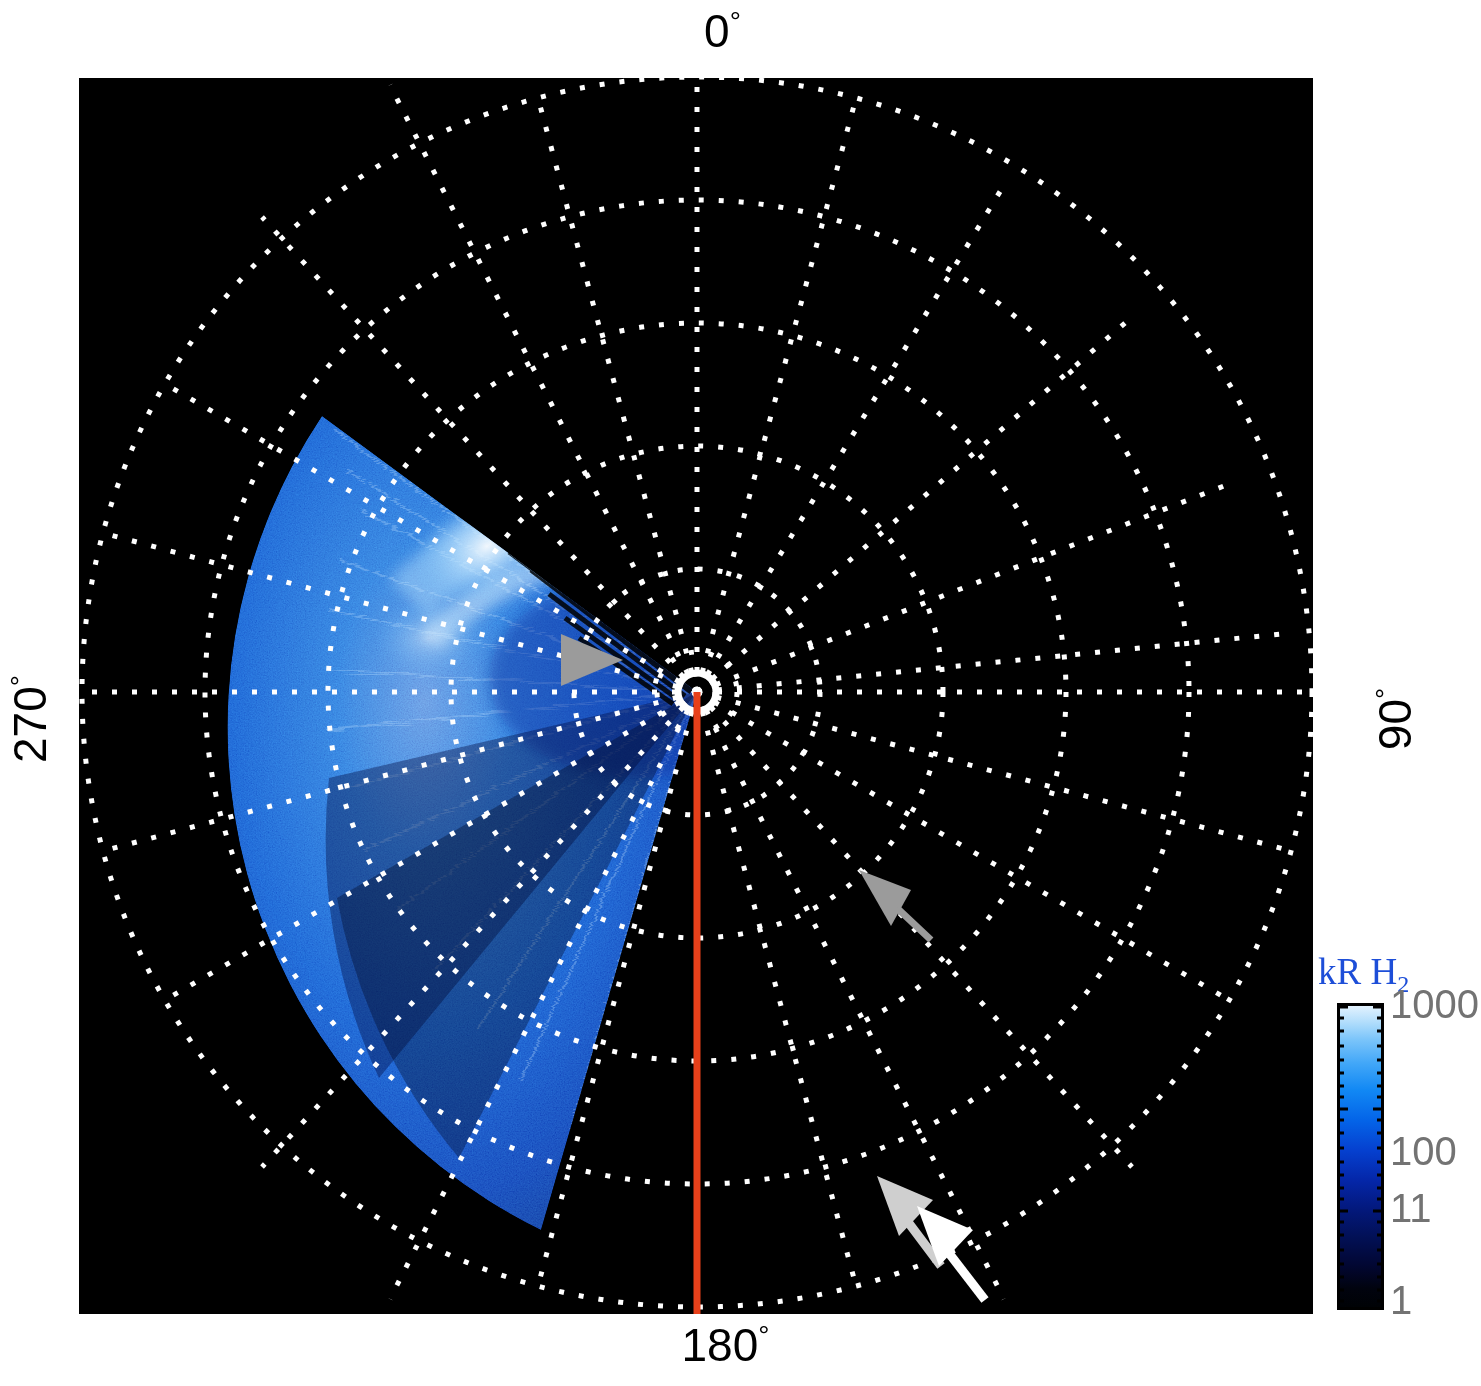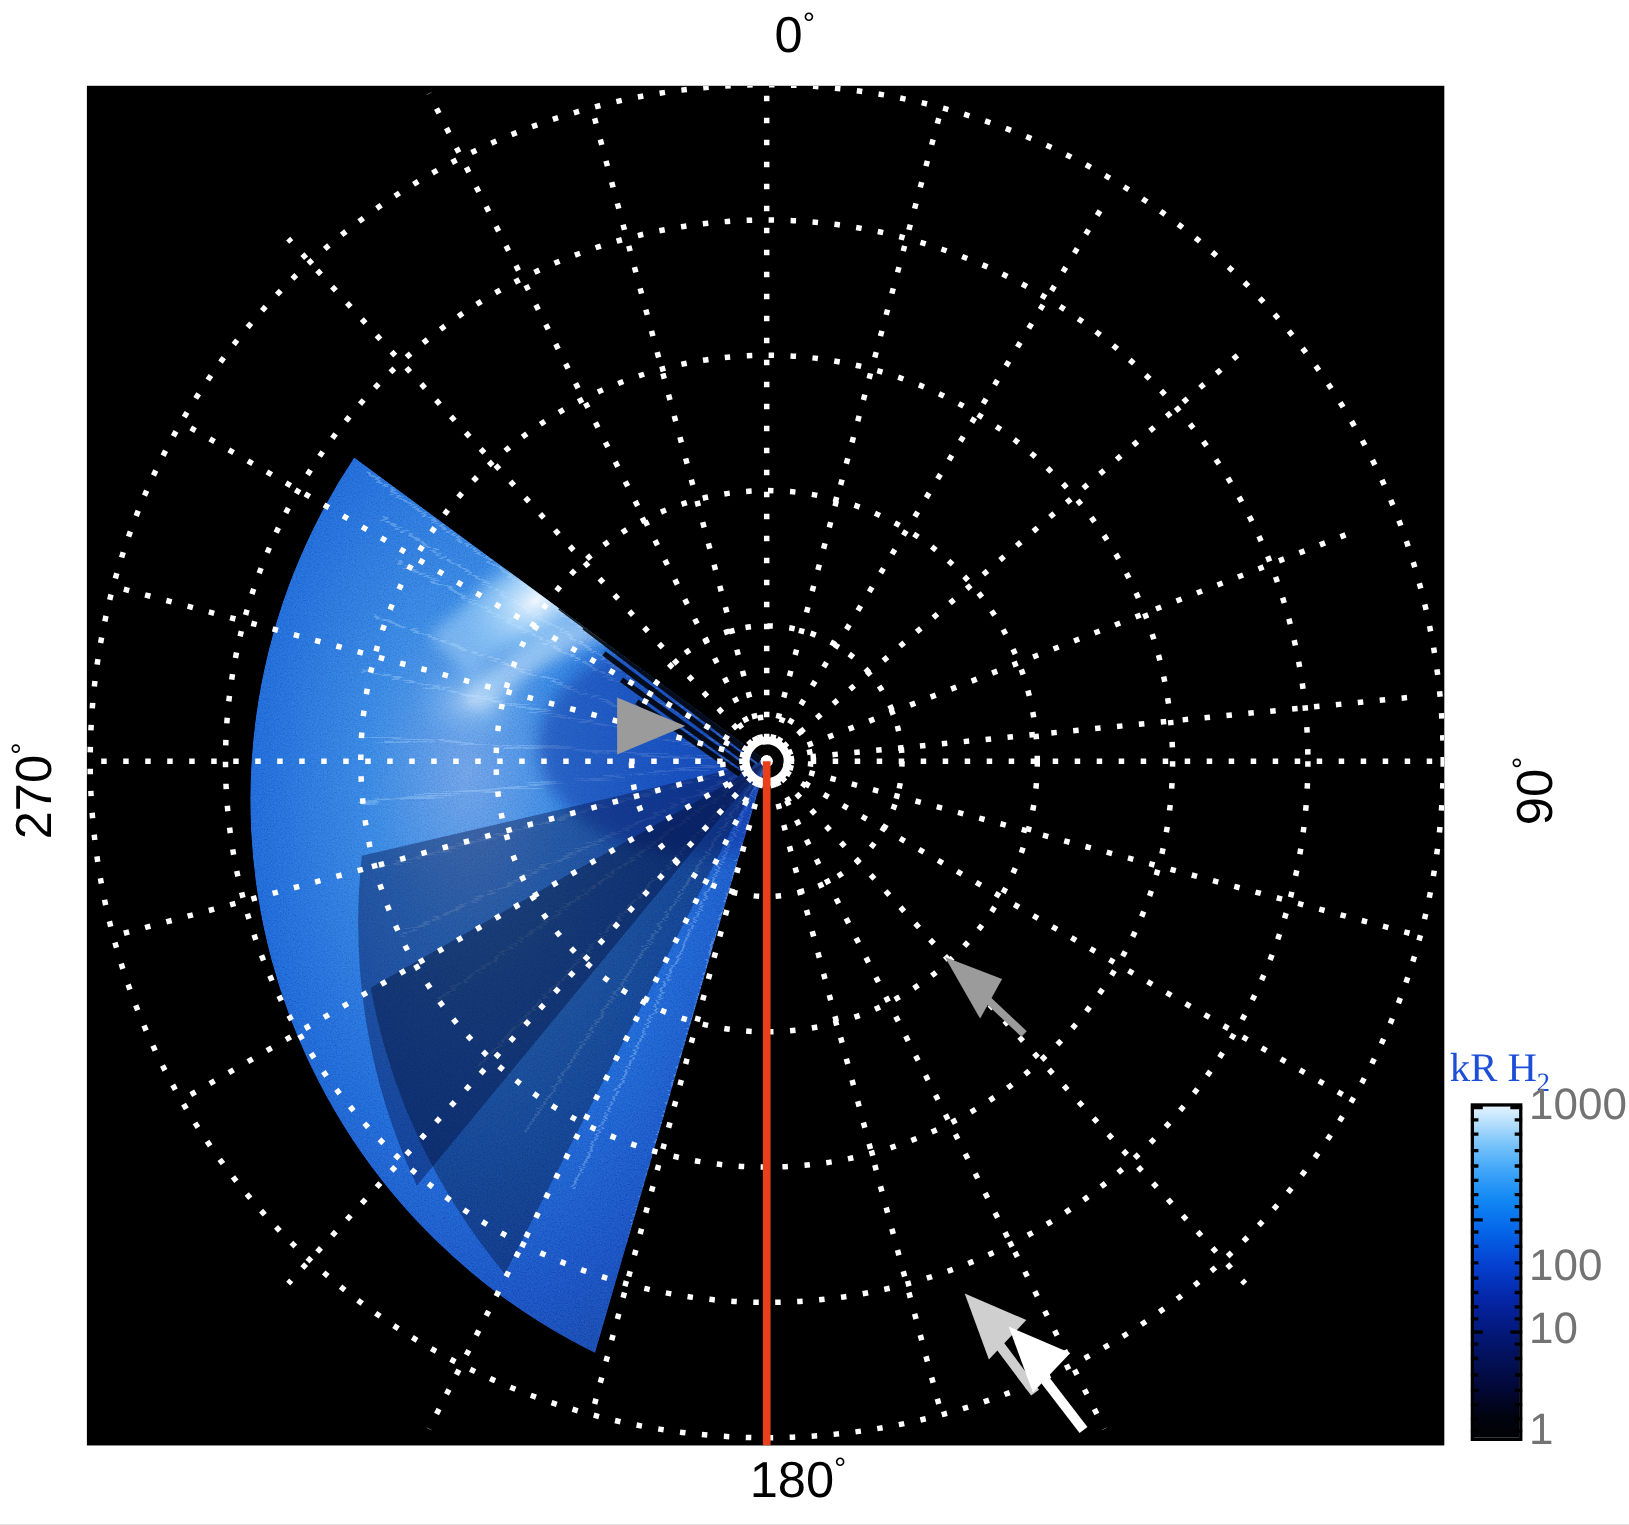--- a/index.html
+++ b/index.html
@@ -418,17 +418,17 @@
           <line x1="47" y1="274" x2="40" y2="274"></line>
         <line x1="0" y1="287" x2="7" y2="287"></line>
           <line x1="47" y1="287" x2="40" y2="287"></line>
         <line x1="0" y1="298" x2="7" y2="298"></line>
           <line x1="47" y1="298" x2="40" y2="298"></line>
       </g>
     </svg>
 
     <div class="cb-tick-label" style="top:34px;">1000</div>
     <div class="cb-tick-label" style="top:137px;margin-top:44px;">100</div>
-    <div class="cb-tick-label" style="top:238px;">10</div>
+    <div class="cb-tick-label" style="top:238px;">11</div>
     <div class="cb-tick-label" style="top:330px;">1</div>
   </div>
 
 </div>
 
 </body></html>

